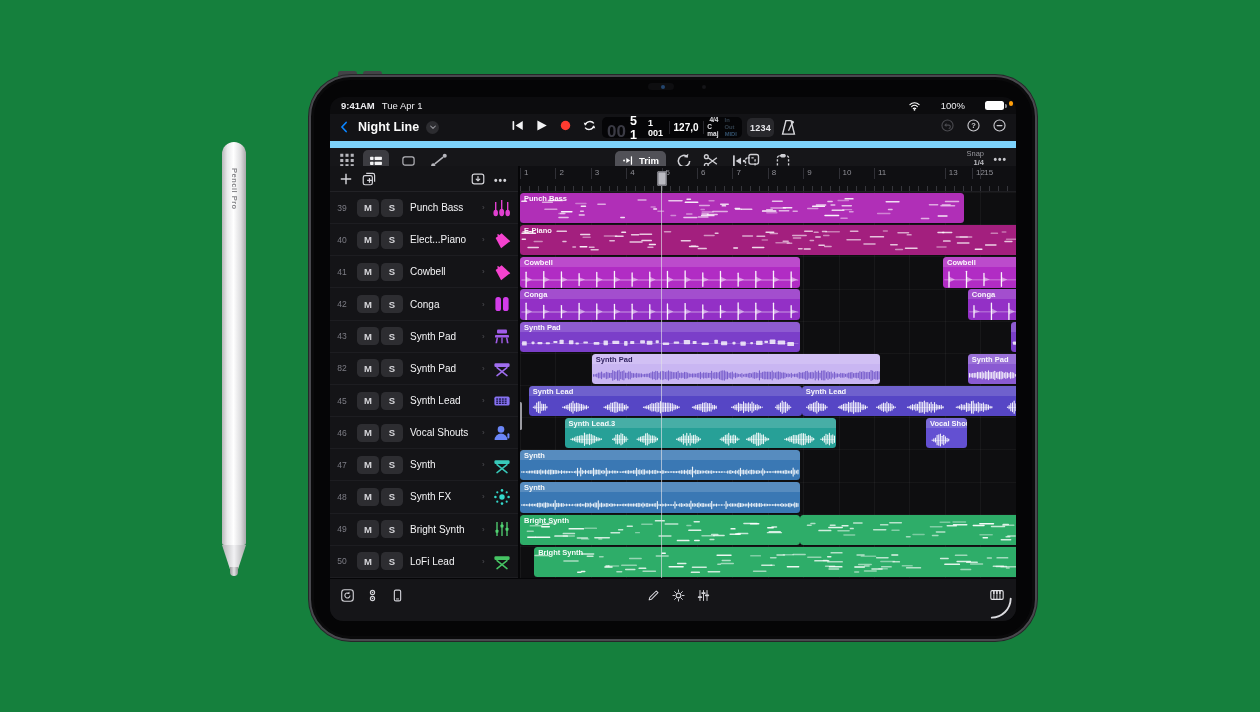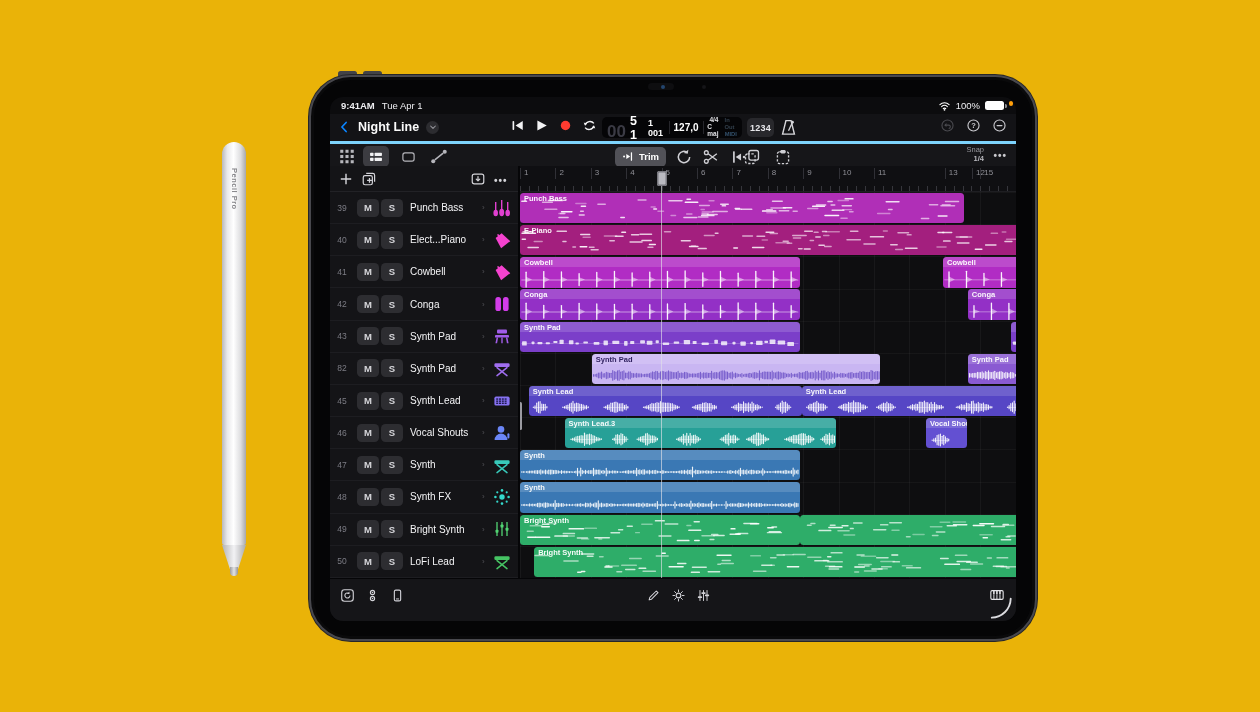--- a/index.html
+++ b/index.html
@@ -1,18 +1,18 @@
 <!DOCTYPE html>
 <html><head>
 <meta charset="utf-8">
 <style>
   * { margin:0; padding:0; box-sizing:border-box; }
   html,body { background:#1a191b; }
   body { font-family:"Liberation Sans", sans-serif; -webkit-font-smoothing:antialiased; }
-  .stage { position:relative; width:1260px; height:712px; background:#eab308; overflow:hidden; }
+  .stage { position:relative; width:1260px; height:712px; background:#15803d; overflow:hidden; }
 
   
   .pencil { position:absolute; left:222px; top:142px; width:24px; height:403px;
     background:linear-gradient(90deg,#b9b9bb 0%,#e9e9eb 22%,#ffffff 48%,#dddddf 78%,#a8a8aa 100%);
     border-radius:12px 12px 2px 2px; }
   .pencil-label { position:absolute; left:8px; top:26px; writing-mode:vertical-rl;
     font-size:7.5px; letter-spacing:.5px; color:#86868a; font-weight:600; }
   .pencil-taper { position:absolute; left:222px; top:545px; width:24px; height:24px;
     background:linear-gradient(90deg,#b3b3b5,#f2f2f4 50%,#aaaaac);
     clip-path:polygon(0 0,100% 0,67% 100%,33% 100%); }
@@ -29,21 +29,21 @@
 
   
   .screen { position:absolute; left:330px; top:97px; width:686px; height:524px;
     background:#0c0c0e; border-radius:13px; overflow:hidden; color:#e8e8ea; }
 
   
   .statusbar { position:absolute; left:0; top:0; width:100%; height:17px; display:flex;
     align-items:center; justify-content:space-between; padding:0 12px 0 11px; font-size:9.5px; color:#ededf0; }
   .status-left { display:flex; gap:7px; align-items:center; }
   .status-time { font-weight:700; }
-  .status-right { display:flex; gap:5px; align-items:center; }
+  .status-right { display:flex; gap:20px; align-items:center; }
   .batt { position:relative; width:19px; height:9.5px; border-radius:2.5px; background:#fff; }
   .batt:after { content:""; position:absolute; right:-2.5px; top:2.8px; width:2px; height:4px; background:#8a8a8e; border-radius:0 1.5px 1.5px 0; }
   .mic-dot { position:absolute; right:3px; top:4px; width:4.5px; height:4.5px; border-radius:50%; background:#ff9f0a; }
 
   
   .navrow { position:absolute; left:0; top:17px; width:100%; height:27px; background:#131316; }
   .nav-left { position:absolute; left:8px; top:3px; display:flex; align-items:center; gap:7px; height:20px; }
   .back-btn { color:#0a84ff; width:13px; height:16px; }
   .proj-title { font-size:12.5px; font-weight:700; color:#fafafa; }
   .title-chev { width:13px; height:13px; border-radius:50%; background:#2c2c30; color:#98989e; display:flex; align-items:center; justify-content:center; }
@@ -62,21 +62,21 @@
   .lcd-io .midi { color:#33506b; }
   .count-btn { position:absolute; left:417px; top:4px; width:27px; height:19px; background:#28282c; border-radius:5px;
     color:#e8e8ec; font-size:9px; font-weight:700; display:flex; align-items:center; justify-content:center; letter-spacing:.3px; }
   .metro-btn { position:absolute; left:449px; top:4px; width:19px; height:19px; color:#d6d6da; }
   .nav-right { position:absolute; right:9px; top:4px; display:flex; gap:11px; align-items:center; }
   .circ-btn { width:15px; height:15px; color:#c9c9cе; }
   .circ-btn { color:#c9c9ce; }
   .circ-dim { color:#4a4a4f; }
 
   
-  .toolrow { position:absolute; left:0; top:44px; width:100%; height:25px; background:#161619; border-top:3px solid #7dd3fc; }
+  .toolrow { position:absolute; left:0; top:44px; width:100%; height:25px; background:#161619; border-top:7px solid #7dd3fc; }
   .view-btns { position:absolute; left:8px; top:2px; display:flex; gap:7px; align-items:center; height:21px; }
   .v-btn { width:24px; height:21px; display:flex; align-items:center; justify-content:center; color:#b6b6bc; border-radius:5px; }
   .v-active { background:#3c3c41; color:#f2f2f4; }
   .edit-tools { position:absolute; left:285px; top:2px; display:flex; gap:9px; align-items:center; height:21px; }
   .trim-seg { display:flex; align-items:center; gap:4px; background:#515157; border-radius:5px; height:20px; padding:0 7px; color:#fff; }
   .trim-seg .lbl { font-size:9.5px; font-weight:700; }
   .e-btn { width:18px; height:18px; color:#cfcfd4; display:flex; align-items:center; justify-content:center; }
   .clip-tools { position:absolute; left:413px; top:2px; display:flex; gap:13px; align-items:center; height:21px; }
   .snap-box { position:absolute; right:32px; top:2px; text-align:right; line-height:1.15; font-size:7.5px; color:#97979d; }
   .snap-box .val { font-weight:700; color:#b8b8be; }

